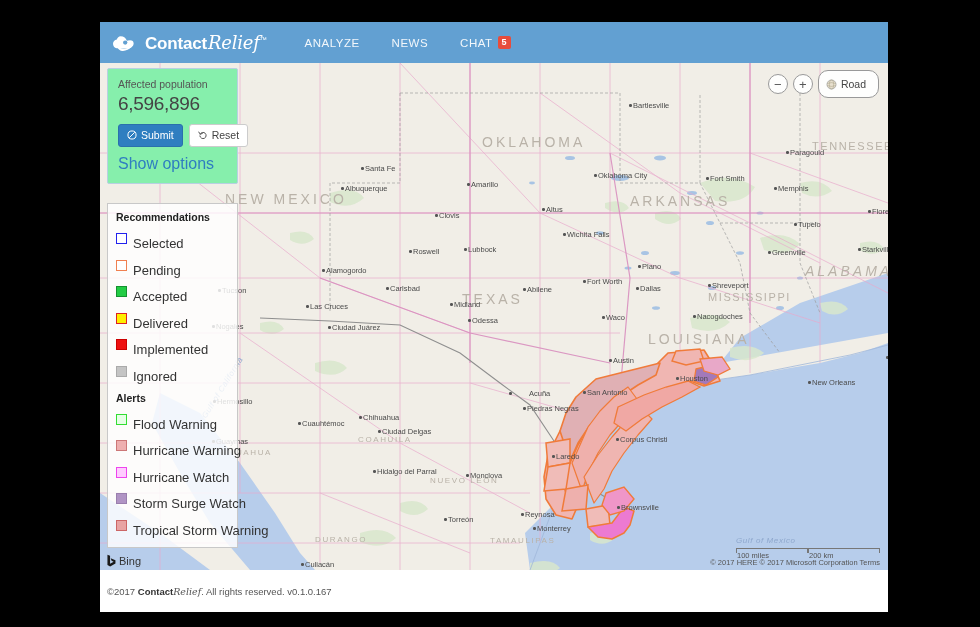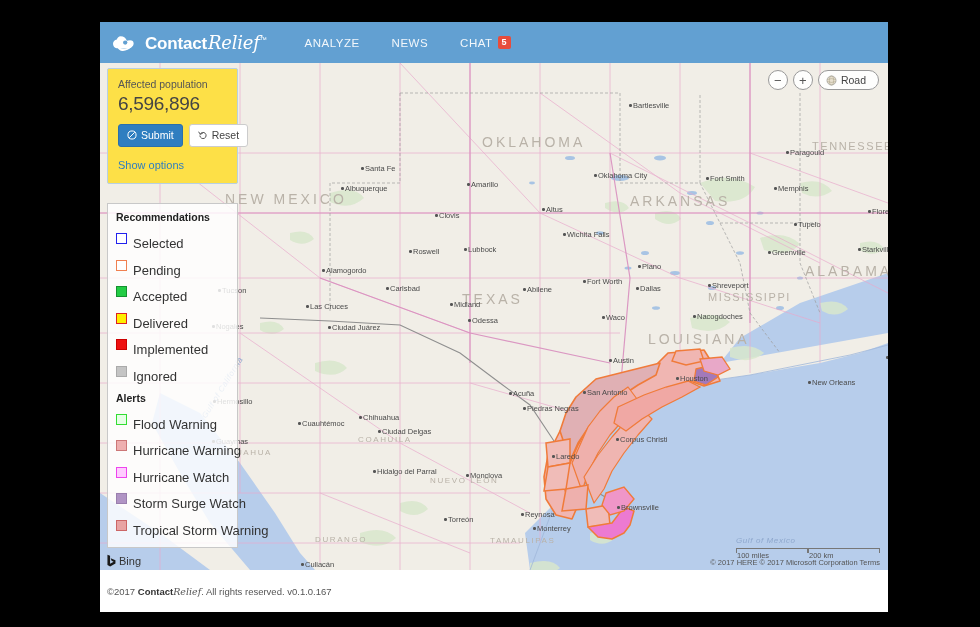--- a/index.html
+++ b/index.html
@@ -88,21 +88,21 @@
     overflow: hidden;
     background: #f2efe9;
   }
   #map-canvas { position: absolute; inset: 0; }
 
   
   #control-panel {
     position: absolute;
     left: 7px; top: 5px;
     width: 131px;
-    background: #fde047;
+    background: #86efac;
     border: 1px solid #b8d0e2;
     border-radius: 2px;
     padding: 9px 10px 10px 10px;
     z-index: 20;
   }
   #panel-label {
     font-size: 10.5px;
     color: #555;
     margin-bottom: 3px;
   }
@@ -122,21 +122,21 @@
     display: inline-flex;
     align-items: center;
     gap: 4px;
     line-height: 1.2;
     white-space: nowrap;
   }
   .btn-primary { background: #2f7ec0; border: 1px solid #2a70ac; color: #fff; }
   .btn-default { background: #fff; border: 1px solid #ccc; color: #444; }
   .btn svg { display: block; }
   #show-options {
-    font-size: 11px;
+    font-size: 16px;
     color: #2f7ec0;
     cursor: pointer;
     text-decoration: none;
   }
 
   
   #legend {
     position: absolute;
     left: 7px; bottom: 22px;
     width: 131px;
@@ -182,21 +182,21 @@
     border: 1px solid #999;
     display: flex;
     align-items: center;
     justify-content: center;
     cursor: pointer;
     color: #555;
     font-size: 13px;
     line-height: 1;
   }
   #maptype-pill {
-    height: 20px;
+    height: 28px;
     border-radius: 10px;
     background: rgba(255,255,255,0.92);
     border: 1px solid #999;
     display: flex;
     align-items: center;
     gap: 4px;
     padding: 0 12px 0 7px;
     cursor: pointer;
     font-size: 10.5px;
     color: #444;
@@ -428,21 +428,21 @@
         <path d="M518,344 L544,332 L566,324 L588,318 L600,324 L582,334 L562,344 L542,356 L526,368 L514,360 Z" fill="#f0a8a4" stroke="#f07b3a" stroke-width="1.3"></path>
       </g>
     </svg>
 
     <div class="mlabel water" style="left:636px; top:473px;">Gulf of Mexico</div>
     <div class="mlabel water" style="left:100px; top:352px; transform:rotate(-58deg); transform-origin:left top;">Gulf of California</div>
 
     <div class="mlabel state big" style="left:382px; top:71px;">OKLAHOMA</div>
     <div class="mlabel state big" style="left:530px; top:130px;">ARKANSAS</div>
     <div class="mlabel state" style="left:712px; top:77px;">TENNESSEE</div>
-    <div class="mlabel state big" style="left:705px; top:200px;">ALABAMA</div>
+    <div class="mlabel state big" style="left:705px; top:200px;font-style:italic;">ALABAMA</div>
     <div class="mlabel state" style="left:608px; top:228px;">MISSISSIPPI</div>
     <div class="mlabel state big" style="left:548px; top:268px;">LOUISIANA</div>
     <div class="mlabel state big" style="left:362px; top:228px;">TEXAS</div>
     <div class="mlabel state big" style="left:125px; top:128px;">NEW MEXICO</div>
 
     <div class="mlabel state" style="left:258px; top:372px; font-size:8px;">COAHUILA</div>
     <div class="mlabel state" style="left:330px; top:413px; font-size:8px;">NUEVO LEON</div>
     <div class="mlabel state" style="left:390px; top:473px; font-size:8px;">TAMAULIPAS</div>
     <div class="mlabel state" style="left:215px; top:472px; font-size:8px;">DURANGO</div>
 
@@ -529,21 +529,21 @@
         <div class="mlabel city" style="left: 277px; top: 404px;">Hidalgo del Parral</div>
         <div class="citydot" style="left: 273px; top: 407px;"></div>
         <div class="mlabel city" style="left: 370px; top: 408px;">Monclova</div>
         <div class="citydot" style="left: 366px; top: 411px;"></div>
         <div class="mlabel city" style="left: 437px; top: 461px;">Monterrey</div>
         <div class="citydot" style="left: 433px; top: 464px;"></div>
         <div class="mlabel city" style="left: 425px; top: 447px;">Reynosa</div>
         <div class="citydot" style="left: 421px; top: 450px;"></div>
         <div class="mlabel city" style="left: 348px; top: 452px;">Torreón</div>
         <div class="citydot" style="left: 344px; top: 455px;"></div>
-        <div class="mlabel city" style="left: 413px; top: 326px;">Acuña</div>
+        <div class="mlabel city" style="left: 413px; top: 326px; padding-left: 16px;">Acuña</div>
         <div class="citydot" style="left: 409px; top: 329px;"></div>
         <div class="mlabel city" style="left: 427px; top: 341px;">Piedras Negras</div>
         <div class="citydot" style="left: 423px; top: 344px;"></div>
         <div class="mlabel city" style="left: 456px; top: 389px;">Laredo</div>
         <div class="citydot" style="left: 452px; top: 392px;"></div>
         <div class="mlabel city" style="left: 513px; top: 293px;">Austin</div>
         <div class="citydot" style="left: 509px; top: 296px;"></div>
         <div class="mlabel city" style="left: 487px; top: 325px;">San Antonio</div>
         <div class="citydot" style="left: 483px; top: 328px;"></div>
         <div class="mlabel city" style="left: 580px; top: 311px;">Houston</div>

